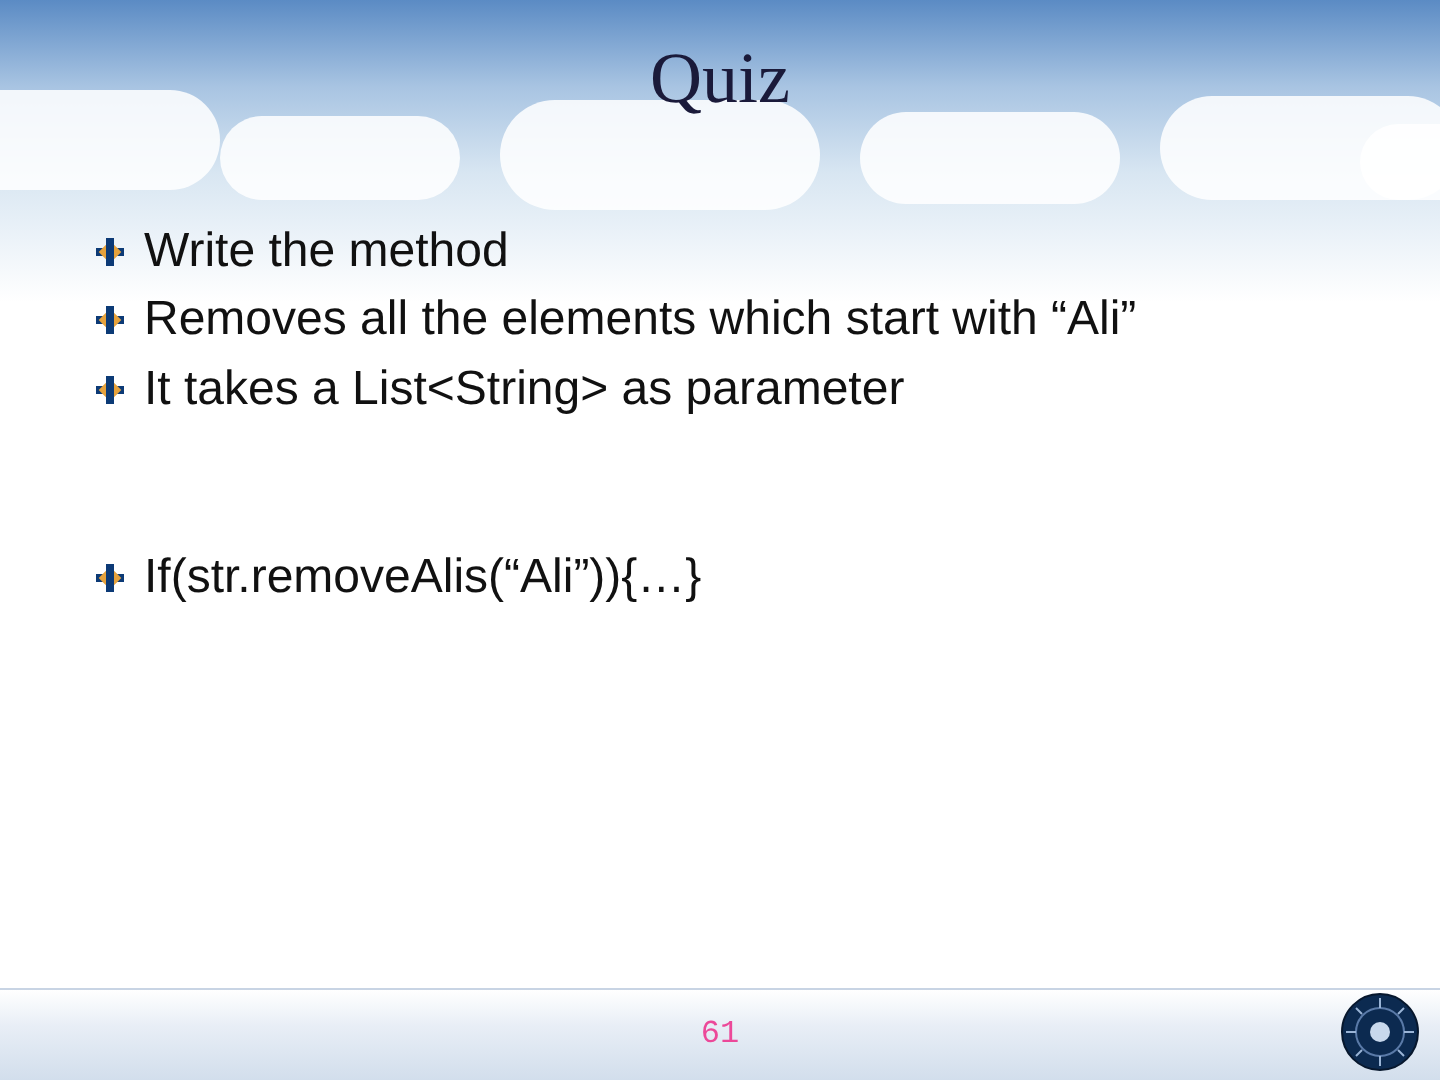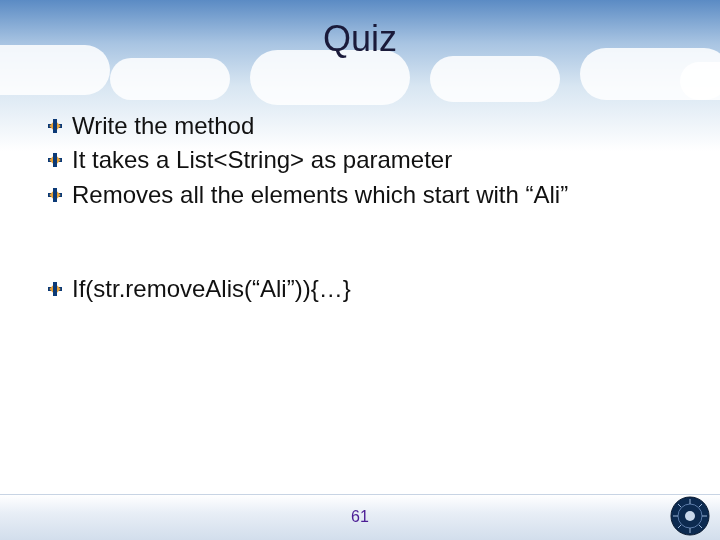--- a/index.html
+++ b/index.html
@@ -26,21 +26,21 @@
   .cloud.c3 { width: 160px; height: 55px; top: 50px; left: 250px; }
   .cloud.c4 { width: 130px; height: 46px; top: 56px; left: 430px; }
   .cloud.c5 { width: 150px; height: 52px; top: 48px; left: 580px; }
   .cloud.c6 { width: 100px; height: 38px; top: 62px; left: 680px; }
 
   .title {
     position: absolute;
     top: 18px;
     left: 0; right: 0;
     text-align: center;
-    font-family: Liberation Sans, sans-serif;
+    font-family: Liberation Serif, serif;
     font-size: 36px;
     color: #1a1a3a;
   }
 
   .content {
     position: absolute;
     top: 110px;
     left: 48px;
     right: 23px;
   }
@@ -90,21 +90,22 @@
     height: 46px;
     background: linear-gradient(to bottom, #ffffff 0%, #e8eef6 40%, #d2deec 100%);
     border-top: 1px solid #c8d4e4;
   }
   .page-num {
     position: absolute;
     bottom: 14px;
     left: 0; right: 0;
     text-align: center;
     font-size: 16px;
-    color: #4c1d95;
+    color: #ec4899;
+    font-family: Liberation Mono, monospace;
   }
   .seal {
     position: absolute;
     right: 10px;
     bottom: 4px;
     width: 40px; height: 40px;
   }
   .seal svg { width: 100%; height: 100%; }
 </style>
 </head>
@@ -128,28 +129,28 @@
         <span class="diamond"></span>
       </span>
     <span class="bullet-text">Write the method</span>
   </div>
 
 
   <div class="bullet-item">
     <span class="bullet-icon">
         <span class="diamond"></span>
       </span>
-    <span class="bullet-text">It takes a List&lt;String&gt; as parameter</span>
+    <span class="bullet-text">Removes all the elements which start with “Ali”</span>
   </div>
 
   <div class="bullet-item">
     <span class="bullet-icon">
         <span class="diamond"></span>
       </span>
-    <span class="bullet-text">Removes all the elements which start with “Ali”</span>
+    <span class="bullet-text">It takes a List&lt;String&gt; as parameter</span>
   </div>
 
   <div class="gap"></div>
 
   <div class="bullet-item">
     <span class="bullet-icon">
         <span class="diamond"></span>
       </span>
     <span class="bullet-text">If(str.removeAlis(“Ali”)){…}</span>
   </div>

